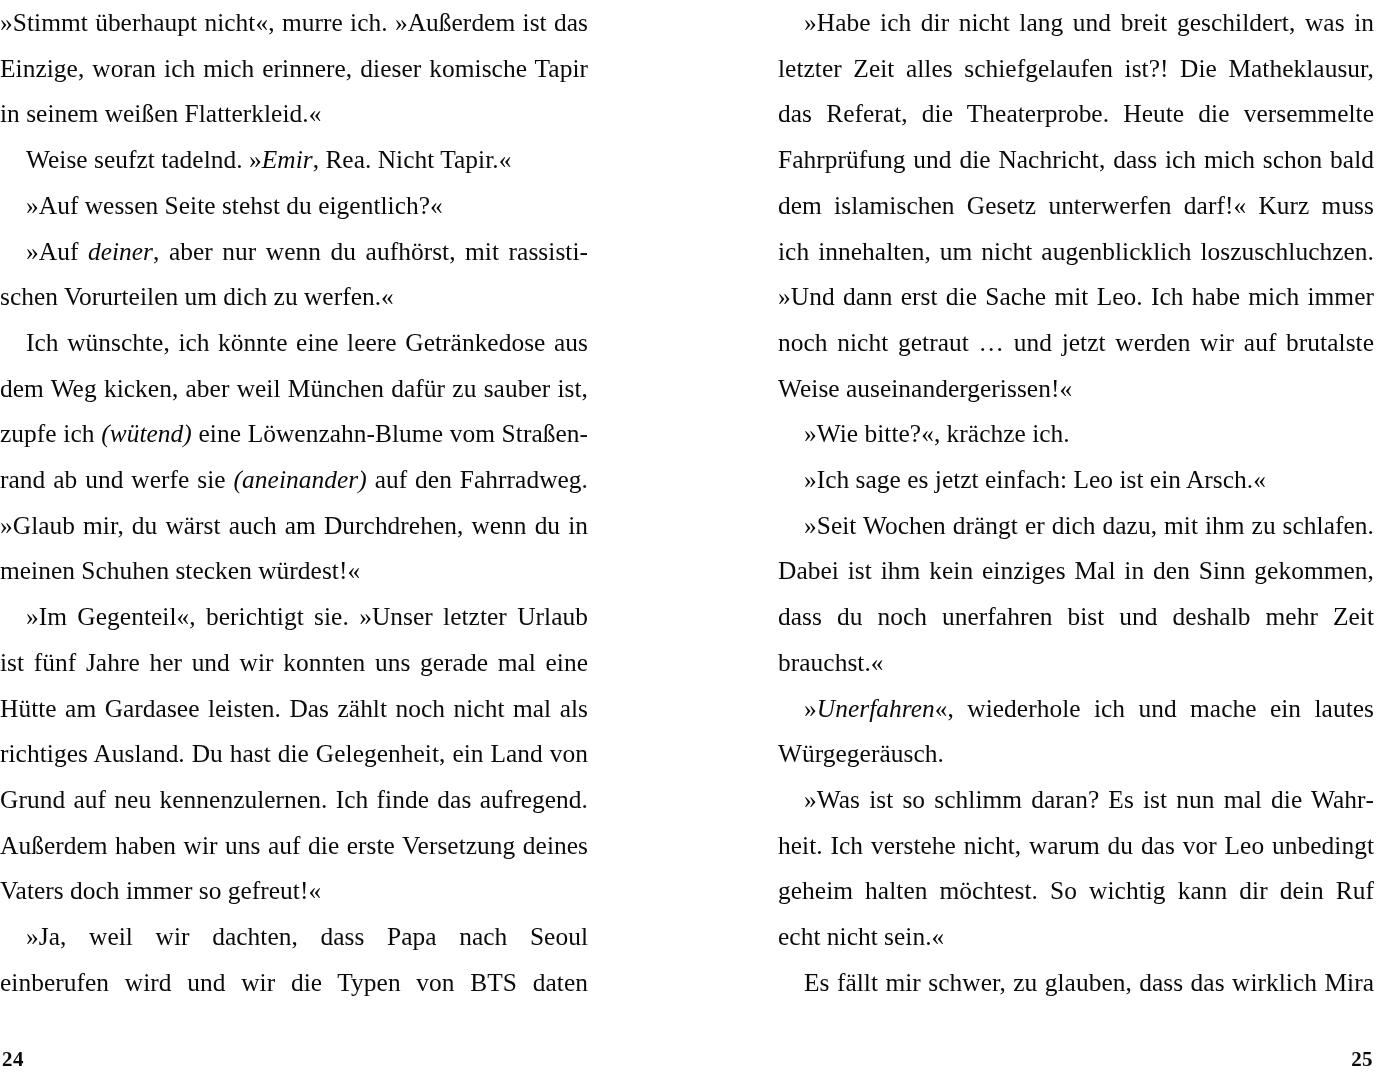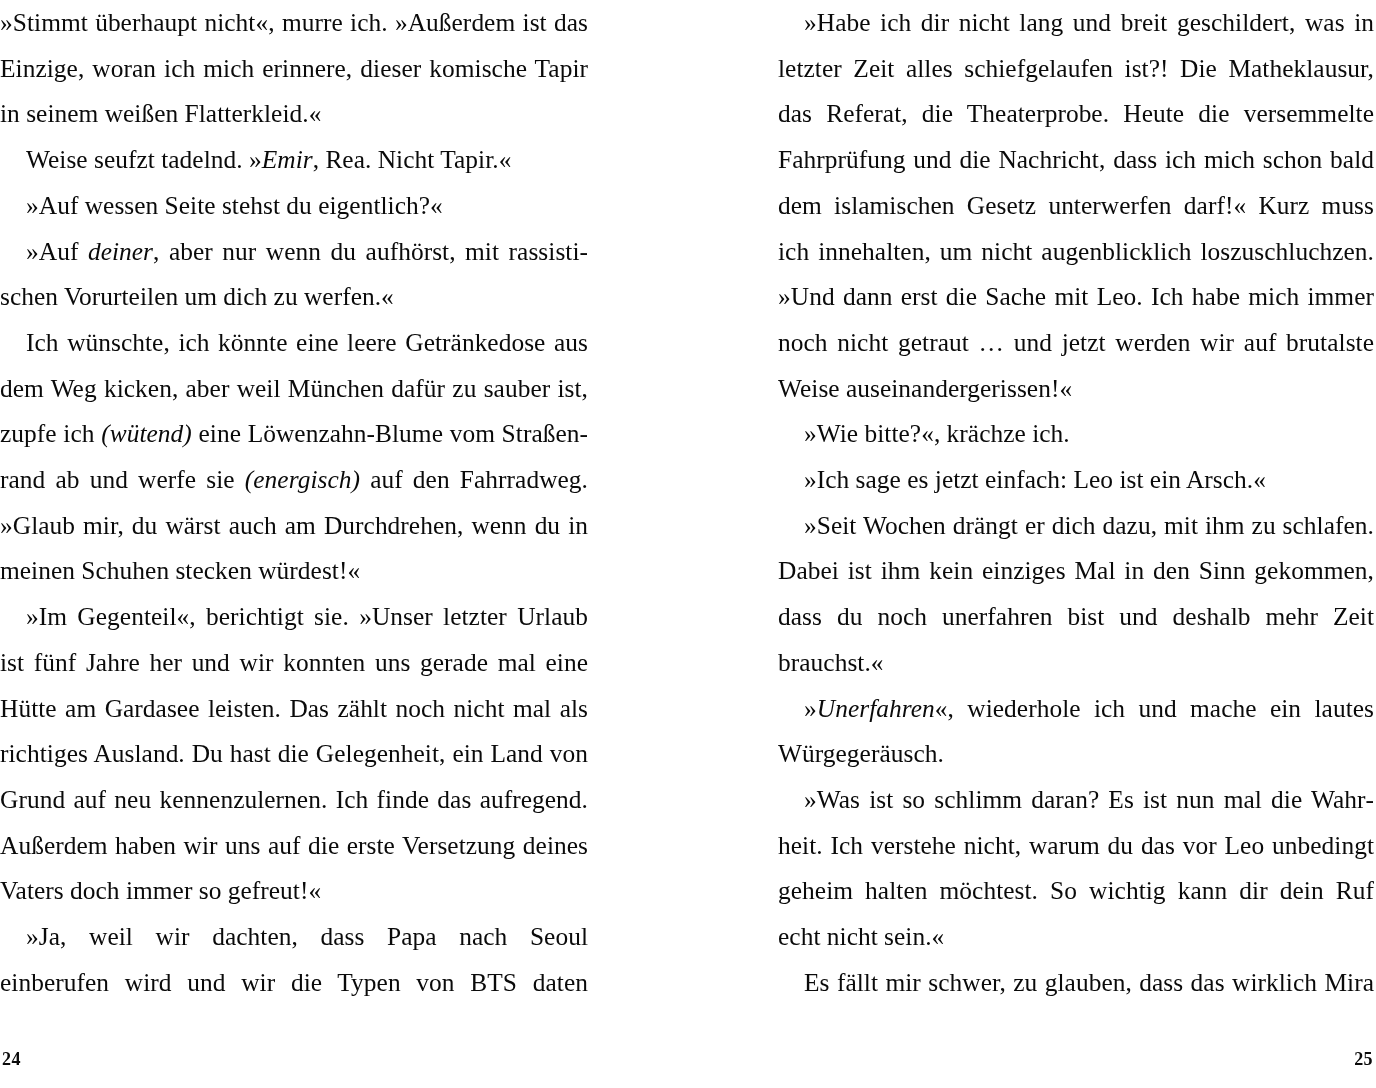--- a/index.html
+++ b/index.html
@@ -61,41 +61,41 @@
     text-indent: 0;
   }
   
   p.para > i, p.para > em {
     font-style: italic;
   }
 
   .folio {
     position: absolute;
     bottom: 18px;
-    font-size: 18px;
+    font-size: 21px;
     line-height: 21px;
     font-weight: 700;
     letter-spacing: 0.4px;
     font-family: "Liberation Serif", "DejaVu Serif", serif;
   }
   .folio-left  { left: 2px; }
   .folio-right { right: 3px; margin-left: 36px; }
 </style>
 </head>
 <body>
 
 <div class="spread">
 
   <div class="page page-left">
     <div class="text-column" id="col-left">
         <p class="para cont"><span>»Stimmt überhaupt nicht«, murre ich. »Außerdem ist das Einzige, woran ich mich erinnere, dieser komische Ta­pir in seinem weißen Flatterkleid.«</span></p>
         <p class="para"><span>Weise seufzt tadelnd. »</span><i>Emir</i><span>, Rea. Nicht Tapir.«</span></p>
         <p class="para"><span>»Auf wessen Seite stehst du eigentlich?«</span></p>
         <p class="para"><span>»Auf </span><i>deiner</i><span>, aber nur wenn du aufhörst, mit rassisti­schen Vorurteilen um dich zu werfen.«</span></p>
-        <p class="para"><span>Ich wünschte, ich könnte eine leere Getränkedose aus dem Weg kicken, aber weil München dafür zu sauber ist, zupfe ich </span><i>(wütend)</i><span> eine Löwenzahn-Blume vom Straßen­rand ab und werfe sie </span><i>(energisch)</i><span> auf den Fahrradweg. »Glaub mir, du wärst auch am Durchdrehen, wenn du in meinen Schuhen stecken würdest!«</span></p>
+        <p class="para"><span>Ich wünschte, ich könnte eine leere Getränkedose aus dem Weg kicken, aber weil München dafür zu sauber ist, zupfe ich </span><i>(wütend)</i><span> eine Löwenzahn-Blume vom Straßen­rand ab und werfe sie </span><i>(aneinander)</i><span> auf den Fahrradweg. »Glaub mir, du wärst auch am Durchdrehen, wenn du in meinen Schuhen stecken würdest!«</span></p>
         <p class="para"><span>»Im Gegenteil«, berichtigt sie. »Unser letzter Urlaub ist fünf Jahre her und wir konnten uns gerade mal eine Hütte am Gardasee leisten. Das zählt noch nicht mal als richtiges Ausland. Du hast die Gelegenheit, ein Land von Grund auf neu kennenzulernen. Ich finde das aufregend. Außerdem haben wir uns auf die erste Versetzung deines Vaters doch immer so gefreut!«</span></p>
         <p class="para"><span>»Ja, weil wir dachten, dass Papa nach Seoul einberufen wird und wir die Typen von BTS daten können!«</span></p>
       </div>
     <div class="folio folio-left">24</div>
   </div>
 
   <div class="page page-right">
     <div class="text-column" id="col-right">
         <p class="para"><span>»Habe ich dir nicht lang und breit geschildert, was in letzter Zeit alles schiefgelaufen ist?! Die Matheklausur, das Referat, die Theaterprobe. Heute die versemmelte Fahr­prüfung und die Nachricht, dass ich mich schon bald dem islamischen Gesetz unterwerfen darf!« Kurz muss ich in­nehalten, um nicht augenblicklich loszuschluchzen. »Und dann erst die Sache mit Leo. Ich habe mich immer noch nicht getraut … und jetzt werden wir auf brutalste Weise auseinandergerissen!«</span></p>
         <p class="para"><span>»Wie bitte?«, krächze ich.</span></p>

